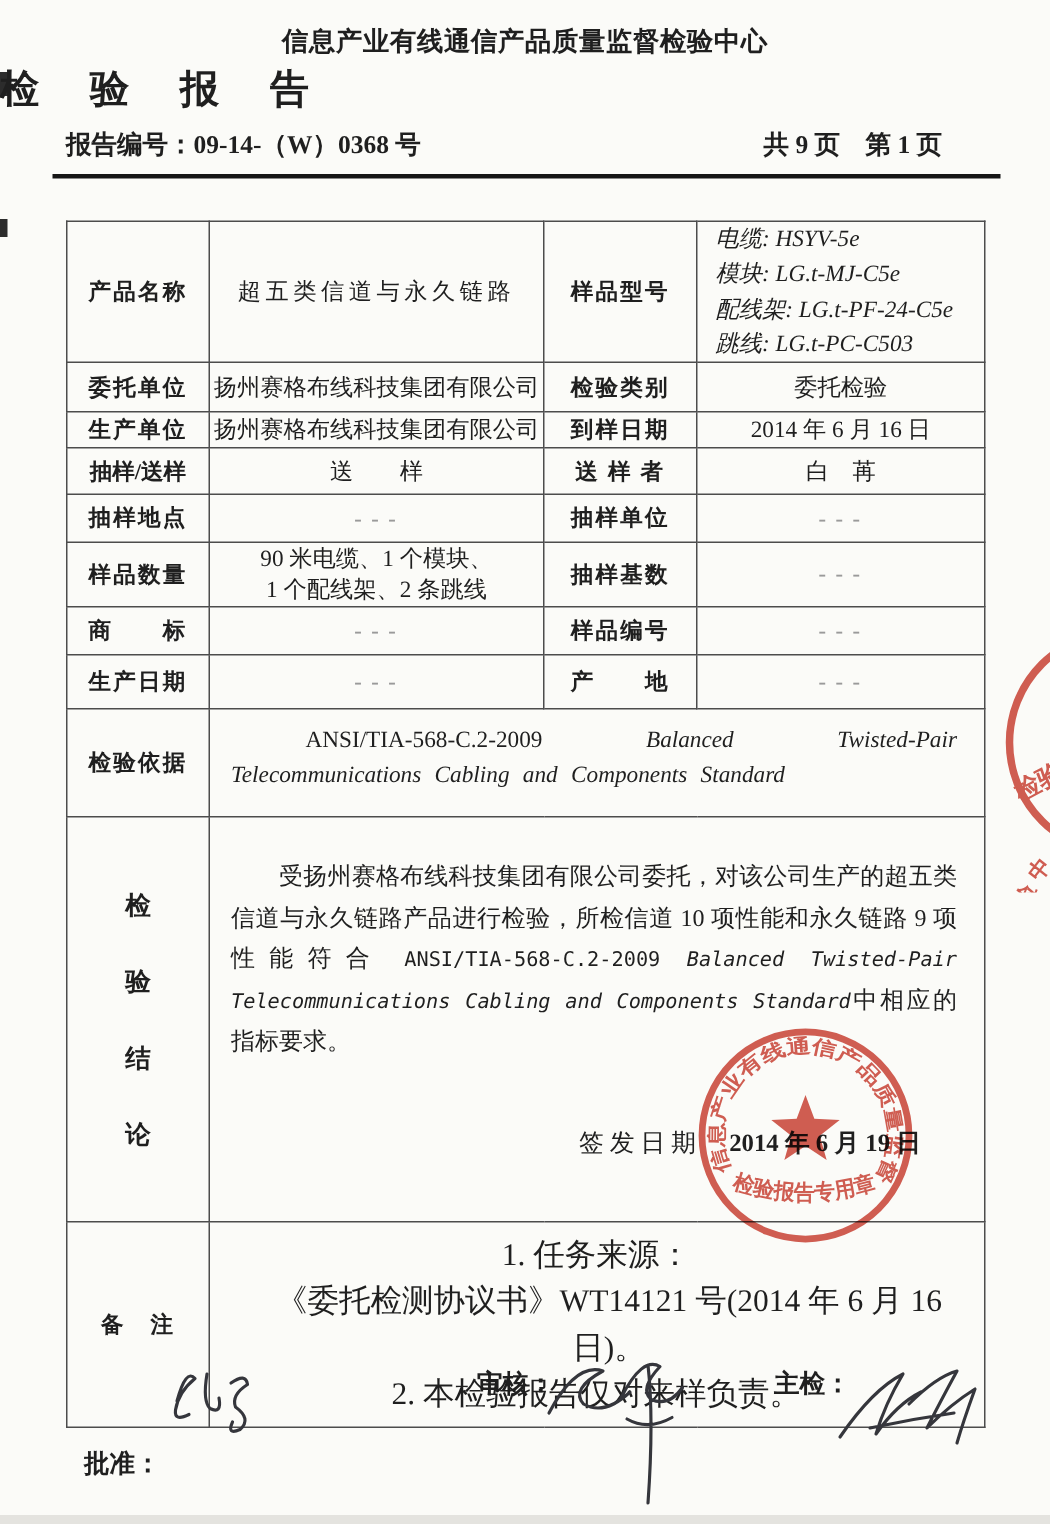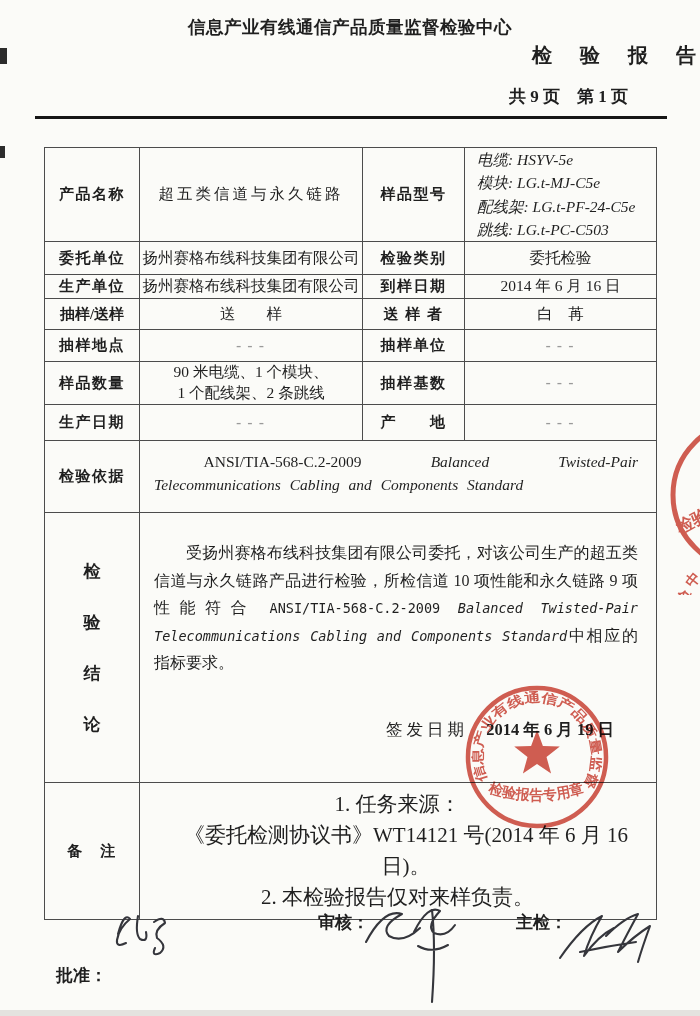--- a/index.html
+++ b/index.html
@@ -4,22 +4,22 @@
 <style>
   html,body{margin:0;padding:0;background:#ffffff;}
   .page{
     position:relative;width:700px;height:1016px;overflow:hidden;
     background:#fbfbf8;color:#1f1f1f;
     font-family:"Liberation Serif","DejaVu Serif",serif;
   }
   
   .org{position:absolute;top:15px;left:0;width:100%;text-align:center;
        font-size:17.5px;font-weight:700;letter-spacing:0.5px;}
-  .title{position:absolute;top:42px;left:0;width:100%;text-align:right;
-       font-size:20px;font-weight:700;letter-spacing:4px;}
+  .title{position:absolute;top:42px;left:0;width:100%;text-align:left;
+       font-size:26px;font-weight:700;letter-spacing:4px;}
   .report-no{position:absolute;top:85px;left:44px;font-size:17px;font-weight:600;}
   .pagination{position:absolute;top:85px;right:72px;font-size:17px;font-weight:600;}
   .rule{position:absolute;top:116px;left:35px;width:632px;height:3px;background:#161616;}
   
   table.report{position:absolute;top:147px;left:44px;width:612px;
       border-collapse:collapse;table-layout:fixed;}
   table.report td{border:1.4px solid #4c4c4c;padding:0;vertical-align:middle;
       text-align:center;overflow:hidden;}
   td.lbl{font-size:15px;font-weight:600;letter-spacing:1.5px;}
   td.lbl.tight{letter-spacing:0;}
@@ -68,20 +68,21 @@
 <body>
 
 <div class="page">
 
   <div class="mark" style="left:0;top:48px;width:7px;height:16px;"></div>
   <div class="mark" style="left:0;top:146px;width:5px;height:12px;"></div>
   <div class="scan-bottom"></div>
 
   <div class="org">信息产业有线通信产品质量监督检验中心</div>
   <div class="title">检　验　报　告</div>
+  <div class="report-no">报告编号：09-14-（W）0368 号</div>
   <div class="pagination">共 9 页　第 1 页</div>
   <div class="rule"></div>
 
   <table class="report">
     <colgroup>
       <col style="width:95px">
         <col style="width:223px">
       <col style="width:102px">
         <col style="width:192px">
     </colgroup>
@@ -123,20 +124,26 @@
       </tr>
       <tr style="height:42px">
         <td class="lbl">样品数量</td>
         <td class="val">
           <div>90 米电缆、1 个模块、</div>
           <div>1 个配线架、2 条跳线</div>
         </td>
         <td class="lbl">抽样基数</td>
         <td class="val dash">---</td>
       </tr>
+      <tr style="height:32px">
+        <td class="lbl">商　　标</td>
+        <td class="val dash">---</td>
+        <td class="lbl">样品编号</td>
+        <td class="val dash">---</td>
+      </tr>
       <tr style="height:36px">
         <td class="lbl">生产日期</td>
         <td class="val dash">---</td>
         <td class="lbl">产　　地</td>
         <td class="val dash">---</td>
       </tr>
       <tr style="height:72px">
         <td class="lbl">检验依据</td>
         <td class="basis-cell" colspan="3">
           <p><span>ANSI/TIA-568-C.2-2009 </span><span class="en-italic">Balanced Twisted-Pair Telecommunications Cabling and Components Standard</span></p>

